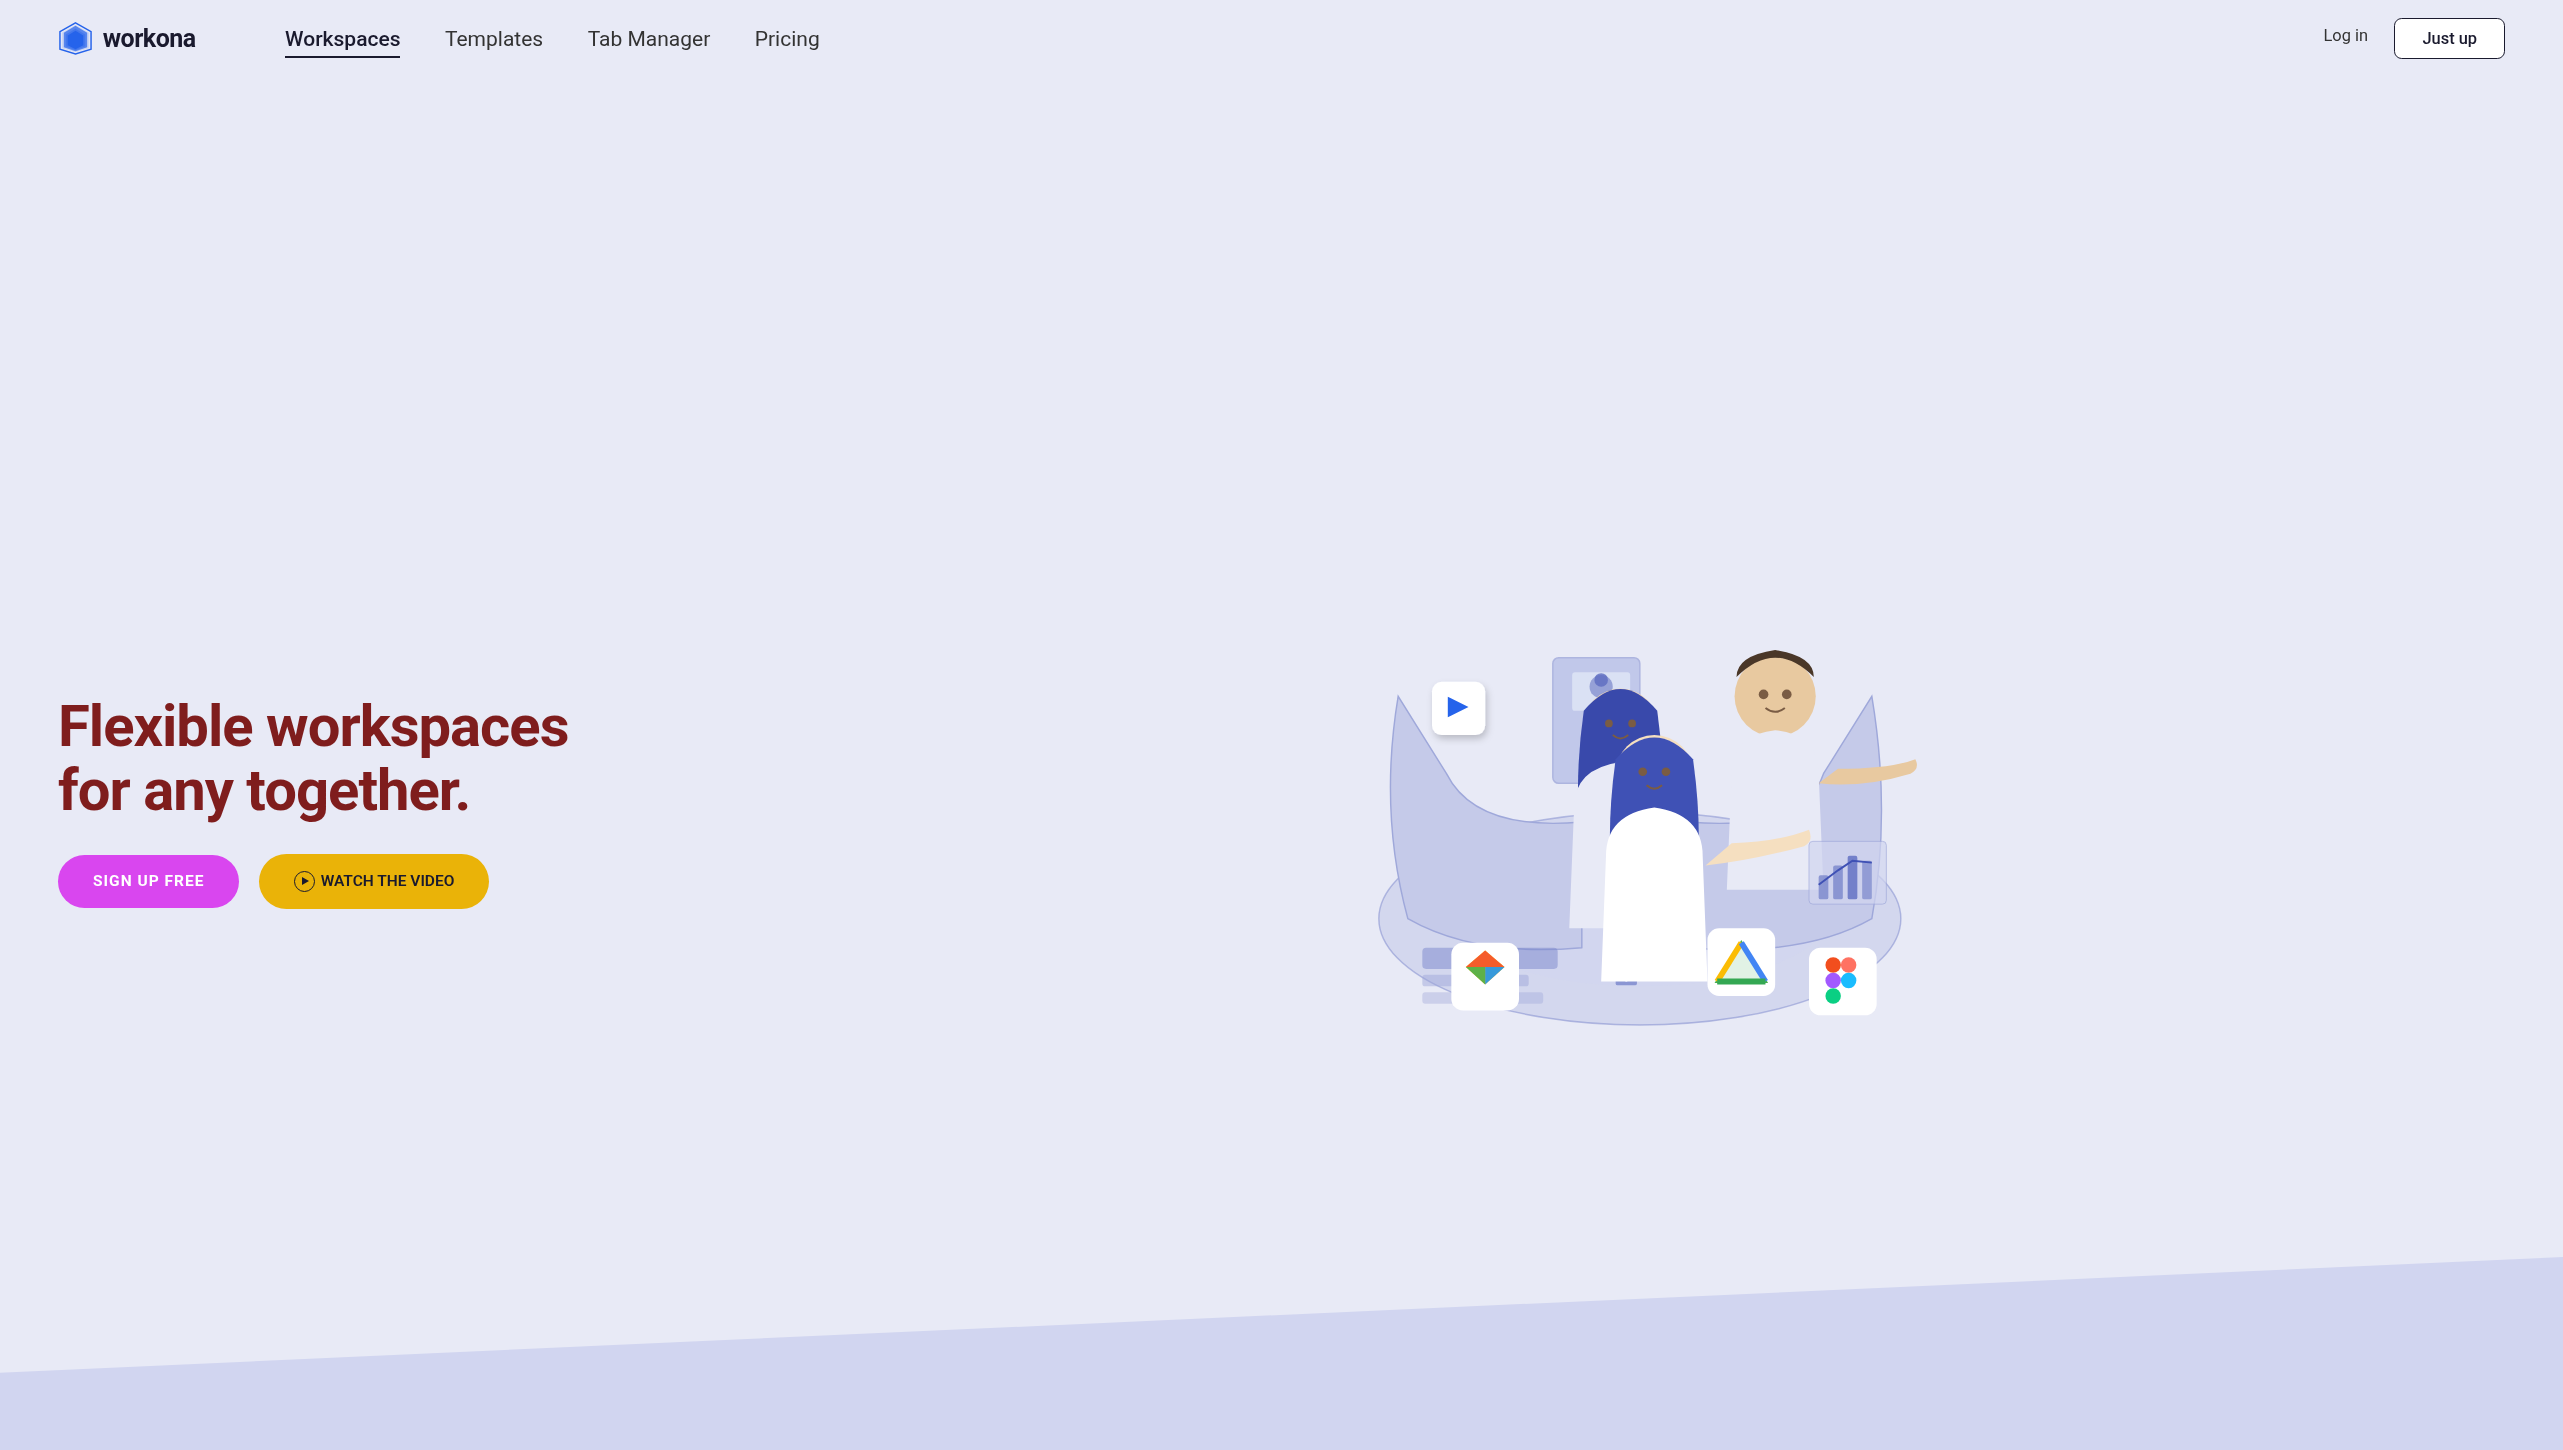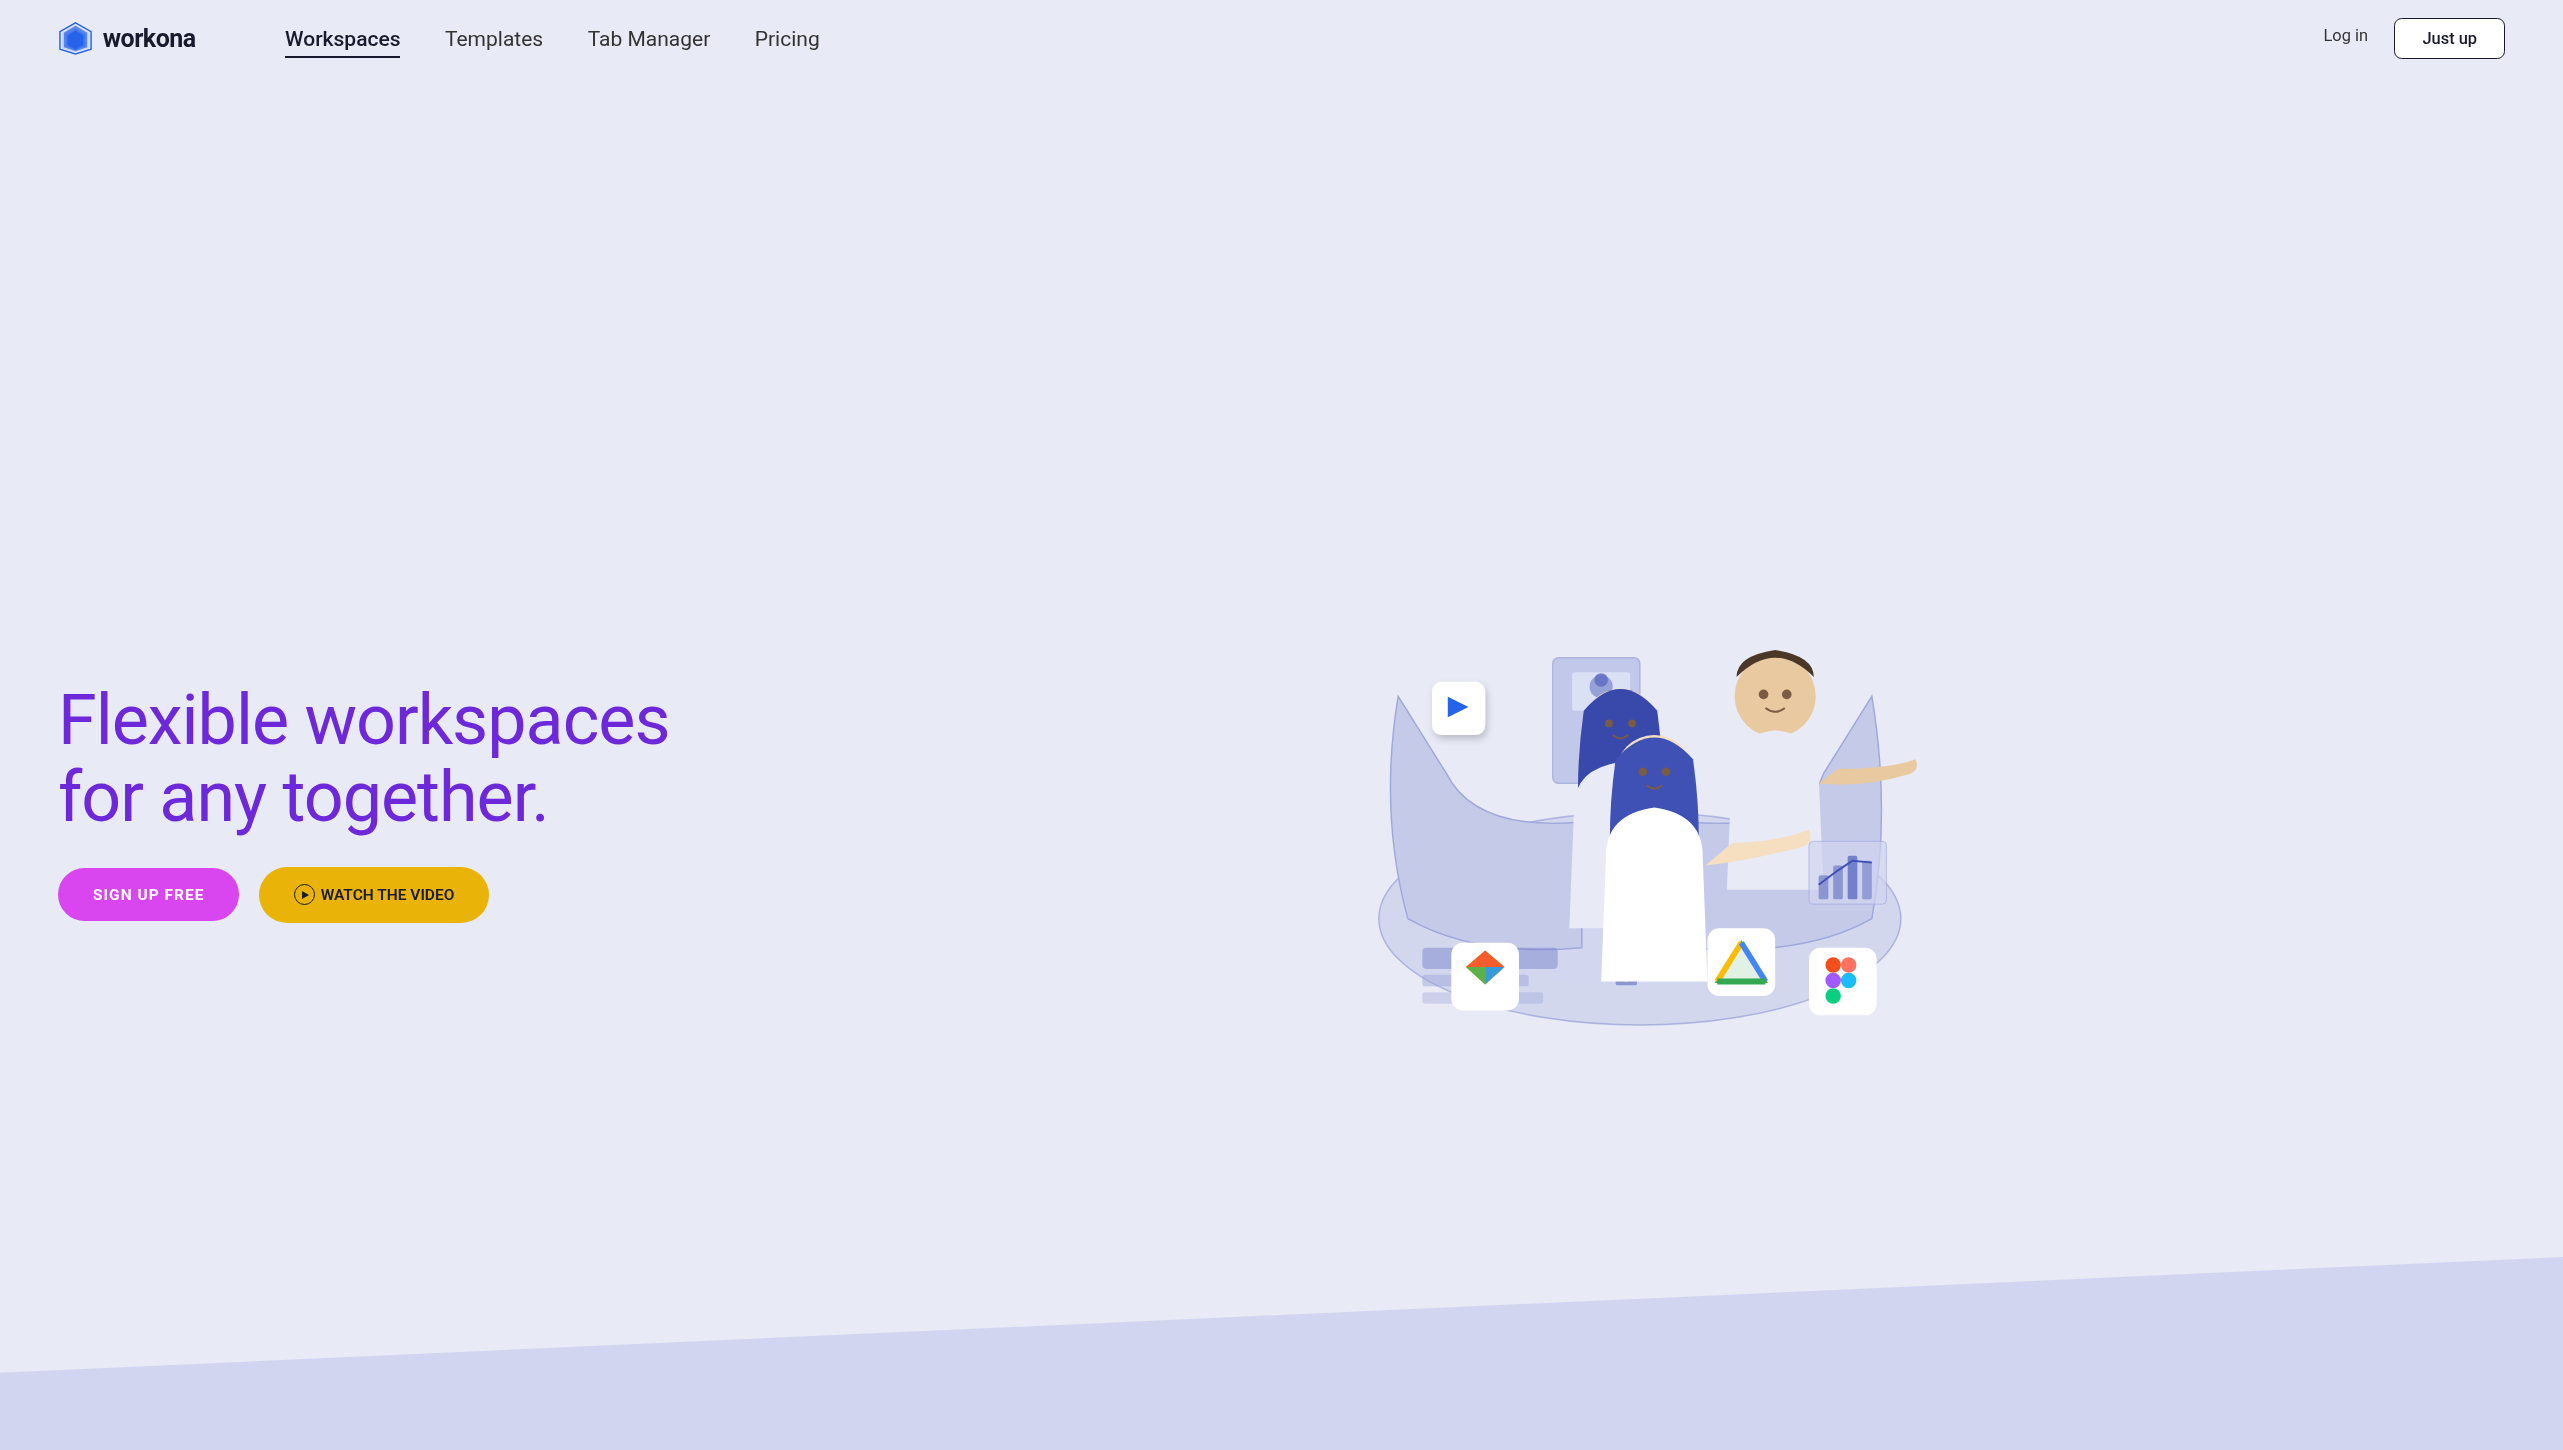--- a/index.html
+++ b/index.html
@@ -110,23 +110,23 @@
       position: relative;
     }
 
     .hero-content {
       flex: 0 0 52%;
       max-width: 677px;
       padding-top: 19.3px;
     }
 
     .hero-title {
-      font-size: 70px;
-      font-weight: 400;
-      color: #6d28d9;
+      font-size: 58px;
+      font-weight: 700;
+      color: #7f1d1d;
       line-height: 1.1;
       margin-bottom: 31px;
       letter-spacing: -1px;
     }
 
     .hero-subtitle {
       font-size: 18.4px;
       color: #444;
       line-height: 1.6;
       margin-bottom: 46px;

